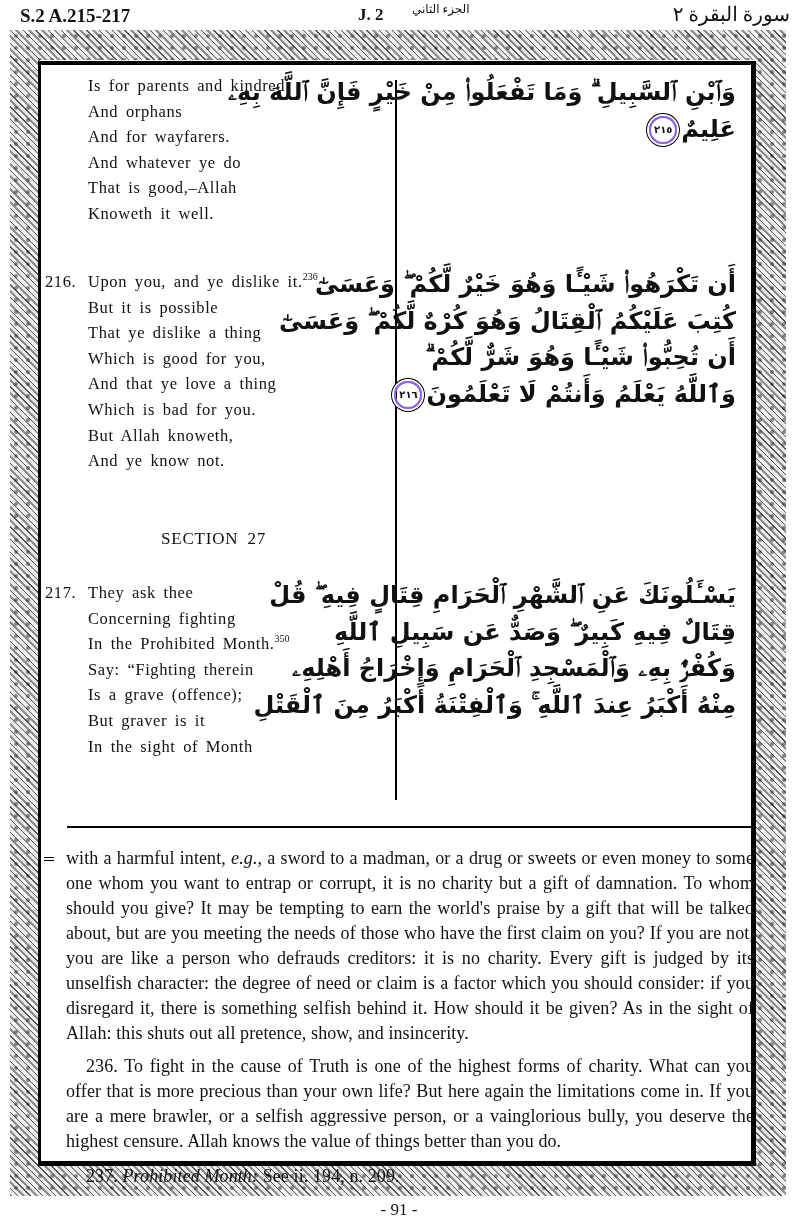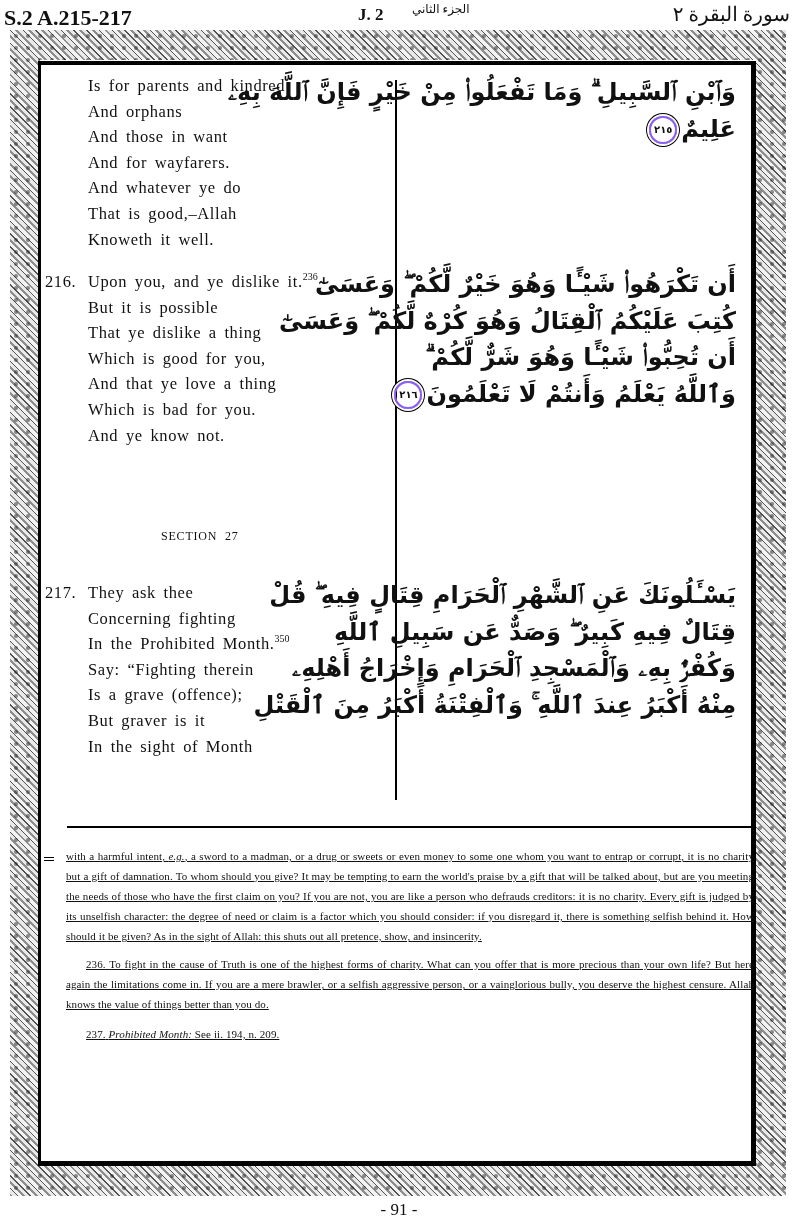--- a/index.html
+++ b/index.html
@@ -15,22 +15,22 @@
     font-family: "Liberation Serif", "DejaVu Serif", serif;
     color: #111;
   }
   .header {
     position: absolute;
     left: 0; right: 0; top: 0;
     height: 30px;
   }
   .hdr-left {
     position: absolute;
-    left: 4px; top: 5px;
-    font-size: 22px;
+    left: 20px; top: 5px;
+    font-size: 19px;
     font-weight: bold;
     letter-spacing: 0px;
   }
   .hdr-juz-en {
     position: absolute;
     left: 358px; top: 5px;
     font-size: 17px;
     font-weight: bold;
     font-family: Liberation Serif, serif;
   }
@@ -112,21 +112,21 @@
   }
   .en sup {
     font-size: 10px;
     vertical-align: 7px;
     line-height: 0;
     letter-spacing: 0;
   }
   .section-title {
     position: absolute;
     left: 161px; top: 529px;
-    font-size: 12px;
+    font-size: 17px;
     letter-spacing: 0.8px;
     word-spacing: 4px;
   }
 
   
   .ar {
     position: absolute;
     right: 62px;
     direction: rtl;
     text-align: right;
@@ -167,25 +167,24 @@
     content: "";
     position: absolute;
     left: 0; top: 3px;
     width: 10px; height: 1px;
     background: #000;
   }
   .footnotes {
     position: absolute;
     left: 66px; top: 846px;
     width: 688px;
-    font-size: 11px;
-    line-height: 20px;
+    font-size: 18px;
+    line-height: 25px;
     text-align: justify;
     letter-spacing: 0.1px;
-    text-decoration: underline;
   }
   .footnotes p {
     margin: 0;
   }
   .footnotes .fn { text-indent: 20px; margin-top: 8px; }
   .footnotes .fn-last { text-indent: 20px; margin-top: 10px; }
   .footnotes em { font-style: italic; }
 
   .page-number {
     position: absolute;
@@ -207,35 +206,35 @@
 
 <div class="ornament"></div>
 <div class="ornament-dots"></div>
 <div class="frame"></div>
 
 <div class="col-divider"></div>
 
 <div class="en" style="left:88px; top:73px;">
   <div class="ln">Is for parents and kindred</div>
   <div class="ln">And orphans</div>
-  <div class="ln">And those in want</div>
   <div class="ln">And for wayfarers.</div>
   <div class="ln">And whatever ye do</div>
   <div class="ln">That is good,–Allah</div>
   <div class="ln">Knoweth it well.</div>
 </div>
 
 <div class="en" style="left:88px; top:269px;">
   <span class="num">216.</span>
   <div class="ln"><span>Upon you, and ye dislike it.</span><sup>236</sup></div>
   <div class="ln">But it is possible</div>
   <div class="ln">That ye dislike a thing</div>
   <div class="ln">Which is good for you,</div>
   <div class="ln">And that ye love a thing</div>
   <div class="ln">Which is bad for you.</div>
+  <div class="ln">But Allah knoweth,</div>
   <div class="ln">And ye know not.</div>
 </div>
 
 <div class="section-title">SECTION 27</div>
 
 <div class="en" style="left:88px; top:580px;">
   <span class="num">217.</span>
   <div class="ln">They ask thee</div>
   <div class="ln">Concerning fighting</div>
   <div class="ln"><span>In the Prohibited Month.</span><sup>350</sup></div>

